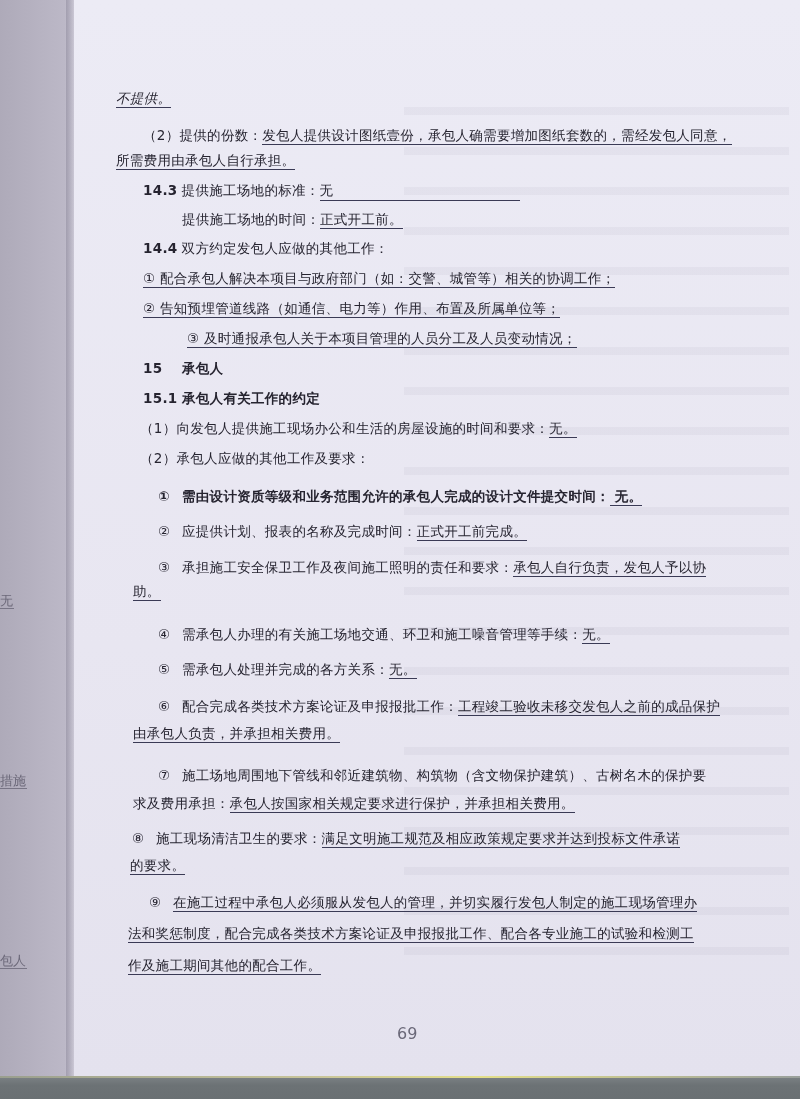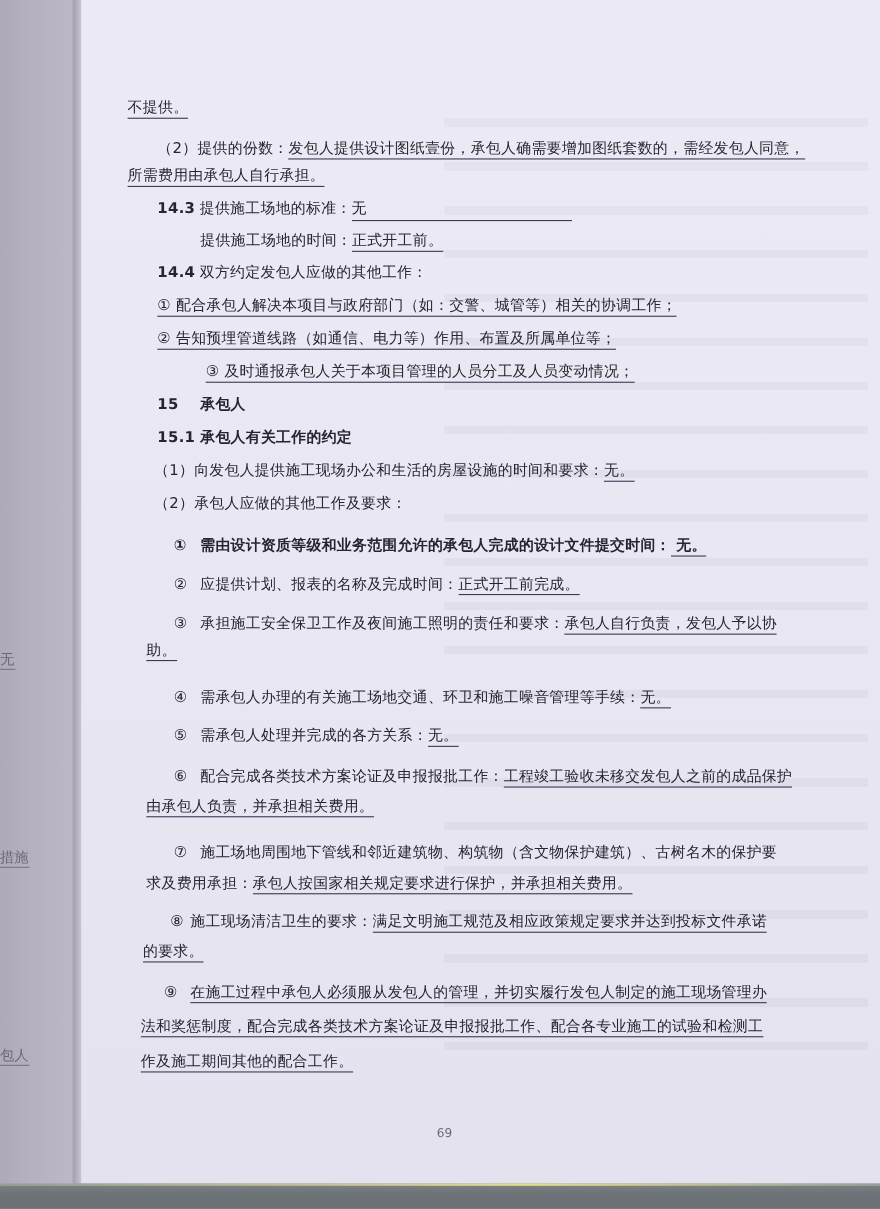--- a/index.html
+++ b/index.html
@@ -46,37 +46,37 @@
 
   .line {
     position: absolute; font-size: 13.5px; line-height: 18px; white-space: nowrap;
     letter-spacing: 0.3px;
   }
   .u { border-bottom: 1.3px solid #3a3a55; padding-bottom: 1px; }
   .h { font-weight: bold; }
   .num { font-weight: bold; display: inline-block; width: 34px; }
   .circ { display: inline-block; width: 24px; }
   .page-number {
-    position: absolute; left: 397px; top: 1024px; font-size: 11px; color: #6a6878;
+    position: absolute; left: 397px; top: 1024px; font-size: 16px; color: #6a6878;
   }
 </style>
 </head>
 <body>
 
 <div class="gutter"></div>
 <div class="gutter-shadow"></div>
 <span class="gutter-frag" style="top:593px;">无</span>
 <span class="gutter-frag" style="top:773px;">措施</span>
 <span class="gutter-frag" style="top:953px;">包人</span>
 
 <div class="page">
   <div class="bleed"></div>
 </div>
 
-<div class="line" style="left:116px; top:89px;">
+<div class="line" style="left:116px; top:89px;font-style:italic;">
   <span class="u">不提供。</span>
 </div>
 
 <div class="line" style="left:143px; top:126px;">
   <span>（2）提供的份数：</span><span class="u">发包人提供设计图纸壹份，承包人确需要增加图纸套数的，需经发包人同意，</span>
 </div>
 <div class="line" style="left:116px; top:151px;">
   <span class="u">所需费用由承包人自行承担。</span>
 </div>
 
@@ -144,21 +144,21 @@
   <span class="u">由承包人负责，并承担相关费用。</span>
 </div>
 
 <div class="line" style="left:158px; top:766px;">
   <span class="circ">⑦</span><span>施工场地周围地下管线和邻近建筑物、构筑物（含文物保护建筑）、古树名木的保护要</span>
 </div>
 <div class="line" style="left:133px; top:794px;">
   <span>求及费用承担：</span><span class="u">承包人按国家相关规定要求进行保护，并承担相关费用。</span>
 </div>
 
-<div class="line" style="left:149px; top:829px;text-align:center;">
+<div class="line" style="left:132px; top:829px;">
   <span class="circ">⑧</span><span>施工现场清洁卫生的要求：</span><span class="u">满足文明施工规范及相应政策规定要求并达到投标文件承诺</span>
 </div>
 <div class="line" style="left:130px; top:856px;">
   <span class="u">的要求。</span>
 </div>
 
 <div class="line" style="left:149px; top:893px;">
   <span class="circ">⑨</span><span class="u">在施工过程中承包人必须服从发包人的管理，并切实履行发包人制定的施工现场管理办</span>
 </div>
 <div class="line" style="left:128px; top:924px;">

